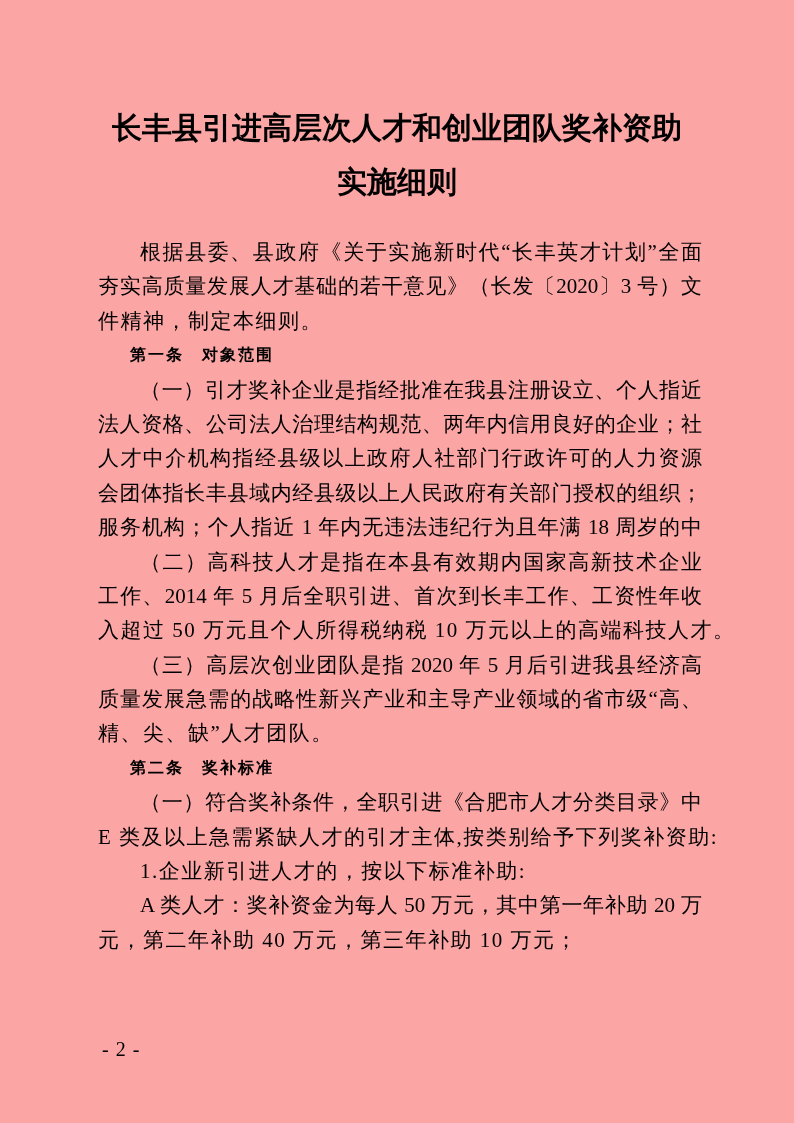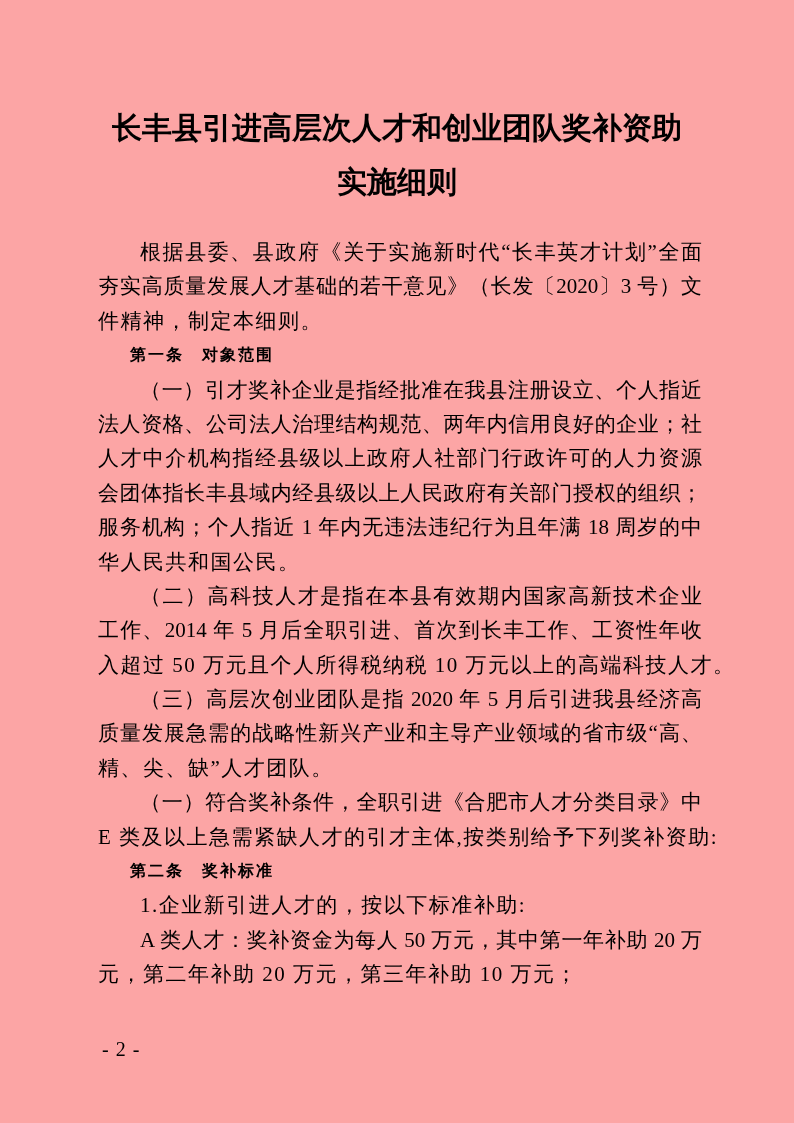--- a/index.html
+++ b/index.html
@@ -84,41 +84,40 @@
       </div>
       <div class="block heading">
         <div class="line indent end">第一条　对象范围</div>
       </div>
       <div class="block paragraph">
         <div class="line indent fill">（一）引才奖补企业是指经批准在我县注册设立、个人指近</div>
         <div class="line fill">法人资格、公司法人治理结构规范、两年内信用良好的企业；社</div>
         <div class="line fill">人才中介机构指经县级以上政府人社部门行政许可的人力资源</div>
         <div class="line fill">会团体指长丰县域内经县级以上人民政府有关部门授权的组织；</div>
         <div class="line fill">服务机构；个人指近 1 年内无违法违纪行为且年满 18 周岁的中</div>
-        <div class="line end">华人民共和国公民。</div>
       </div>
       <div class="block paragraph">
         <div class="line indent fill">（二）高科技人才是指在本县有效期内国家高新技术企业</div>
         <div class="line fill">工作、2014 年 5 月后全职引进、首次到长丰工作、工资性年收</div>
         <div class="line end">入超过 50 万元且个人所得税纳税 10 万元以上的高端科技人才。</div>
       </div>
       <div class="block paragraph">
         <div class="line indent fill">（三）高层次创业团队是指 2020 年 5 月后引进我县经济高</div>
         <div class="line fill">质量发展急需的战略性新兴产业和主导产业领域的省市级“高、</div>
         <div class="line end">精、尖、缺”人才团队。</div>
       </div>
+      <div class="block heading">
+        <div class="line indent end">第二条　奖补标准</div>
+      </div>
       <div class="block paragraph">
         <div class="line indent fill">（一）符合奖补条件，全职引进《合肥市人才分类目录》中</div>
         <div class="line end">E 类及以上急需紧缺人才的引才主体,按类别给予下列奖补资助:</div>
-      </div>
-      <div class="block heading">
-        <div class="line indent end">第二条　奖补标准</div>
       </div>
       <div class="block paragraph">
         <div class="line indent end">1.企业新引进人才的，按以下标准补助:</div>
       </div>
       <div class="block paragraph">
         <div class="line indent fill">A 类人才：奖补资金为每人 50 万元，其中第一年补助 20 万</div>
-        <div class="line end">元，第二年补助 20 万元，第三年补助 10 万元；</div>
+        <div class="line end">元，第二年补助 40 万元，第三年补助 10 万元；</div>
       </div>
     </div>
   <div class="footer">- 2 -</div>
 </div>
 
 </body></html>

